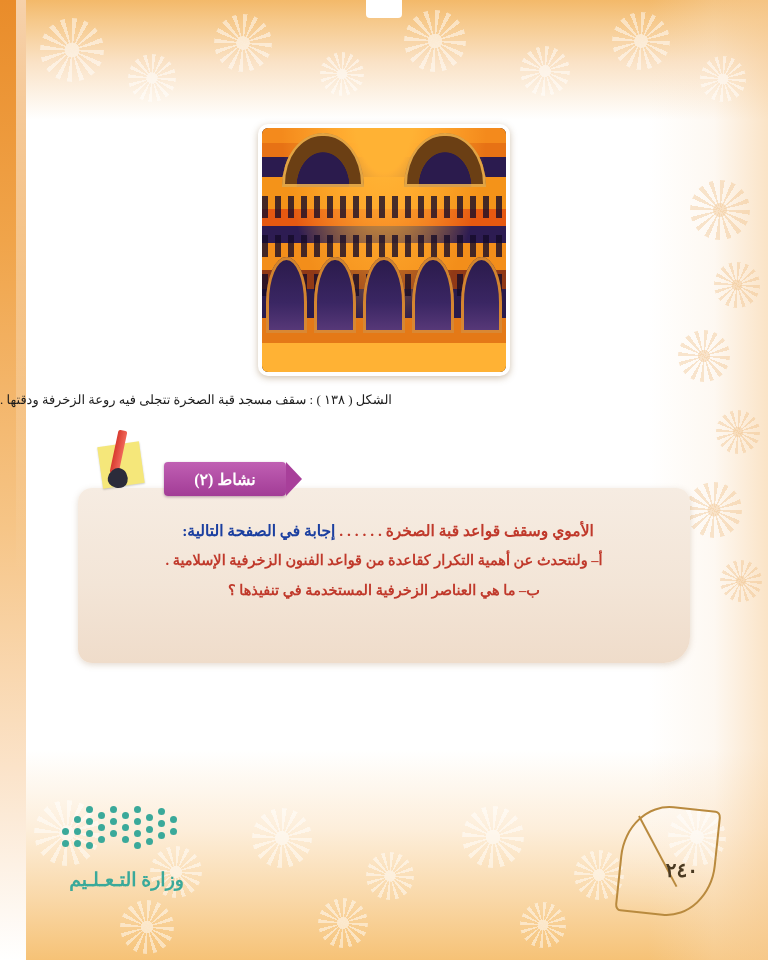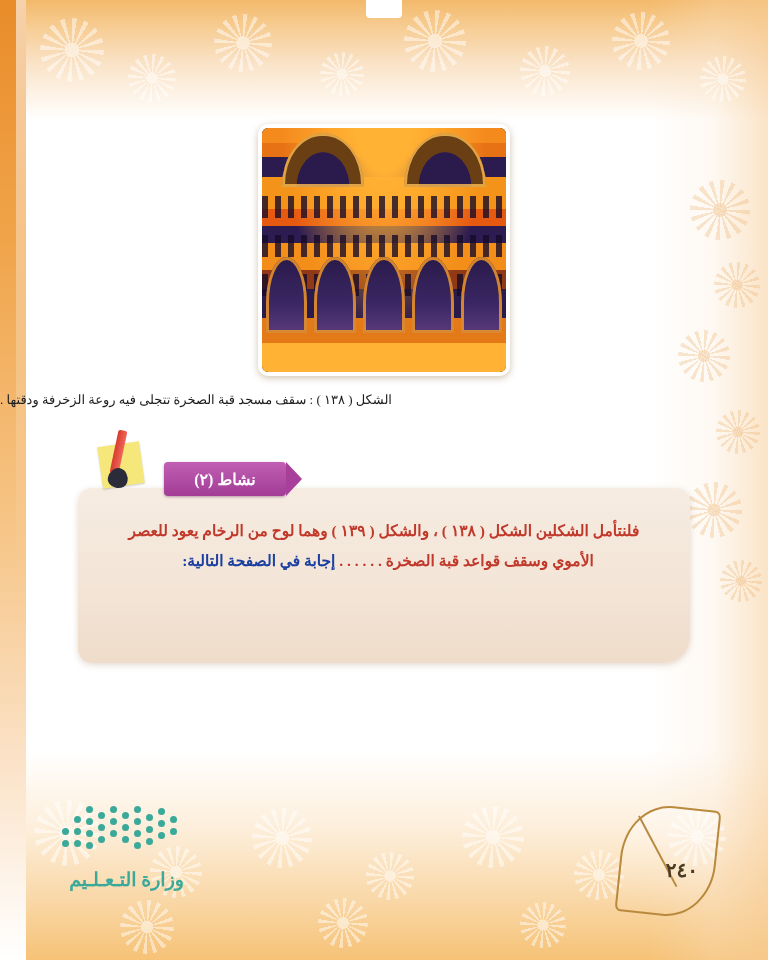--- a/index.html
+++ b/index.html
@@ -389,27 +389,28 @@
     <div class="activity">
 
       <div class="pen-icon">
         <div class="pen-note"></div>
         <div class="pen-body"></div>
         <div class="pen-tip"></div>
       </div>
 
       <div class="activity-tag">نشاط (٢)</div>
 
-      <div class="activity-line">فلنتأمل الشكلين الشكل ( ١٣٨ ) ، والشكل ( ١٣٩ ) وهما لوح من  الرخام يعود للعصر</div>
 
       <div class="activity-line">
         <span>الأموي وسقف قواعد قبة الصخرة . . . . . .</span>
         <span class="answer-inline">إجابة في الصفحة التالية:</span>
       </div>
 
+      <div class="activity-sub">أ– ولنتحدث عن أهمية التكرار كقاعدة من قواعد الفنون الزخرفية الإسلامية .</div>
+      <div class="activity-sub">ب– ما هي العناصر الزخرفية المستخدمة في تنفيذها ؟</div>
     </div>
 
 
     <div class="logo">
       <div class="logo-dots">
         <i style="left:0px;top:22px;"></i>
           <i style="left:0px;top:34px;"></i>
         <i style="left:12px;top:10px;"></i>
           <i style="left:12px;top:22px;"></i>
           <i style="left:12px;top:34px;"></i>

